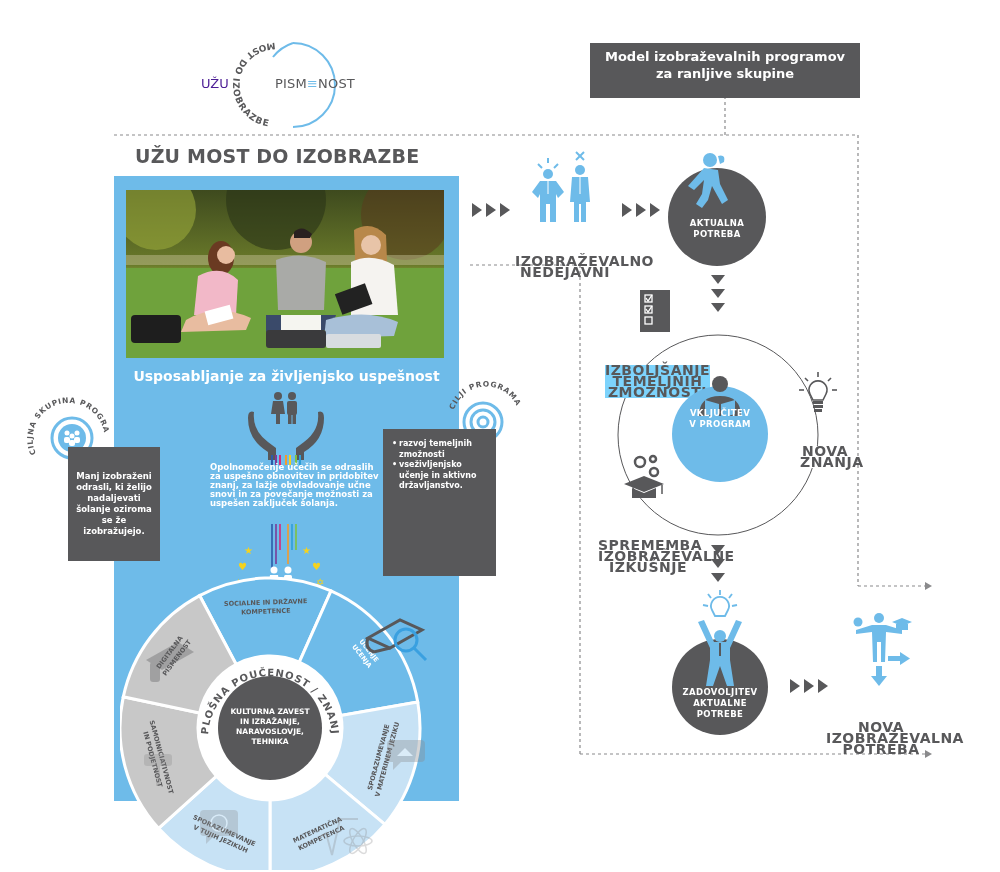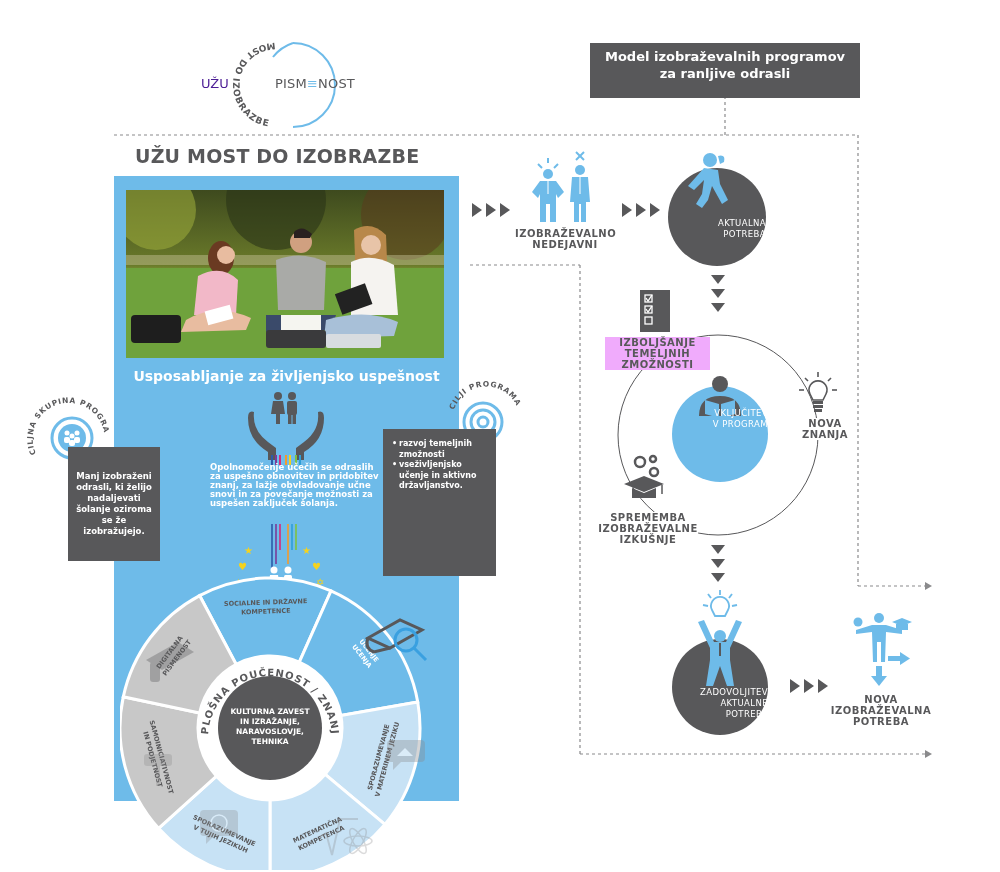--- a/index.html
+++ b/index.html
@@ -29,24 +29,24 @@
   
   #target-box { left: 68px; top: 447px; width: 92px; height: 114px; background: #58585a; color: #fff;
     font-size: 8.5px; font-weight: 700; line-height: 11px; text-align: center; padding: 24px 6px 0; }
   #goals-box { left: 383px; top: 429px; width: 113px; height: 147px; background: #58585a; color: #fff;
     font-size: 8px; font-weight: 700; line-height: 10.6px; padding: 10px 6px 16px 10px; }
   #goals-box ul { list-style: none; }
   #goals-box li { position: relative; padding-left: 6px; }
   #goals-box li::before { content: "•"; position: absolute; left: -1px; }
 
   
-  .flow-label { font-size: 10px; font-weight: 700; color: #58585a; text-align: center; line-height: 11px; letter-spacing: 0.5px; }
+  .flow-label { font-size: 14px; font-weight: 700; color: #58585a; text-align: center; line-height: 11px; letter-spacing: 0.5px; margin-top: 28px; }
   .circle-dark { border-radius: 50%; background: #58585a; }
   .circle-blue { border-radius: 50%; background: #6ebbe9; }
-  .circle-label { color: #fff; font-size: 8.5px; font-weight: 400; text-align: right; line-height: 11px; letter-spacing: 0.4px; }
+  .circle-label { color: #fff; font-size: 8.5px; font-weight: 700; text-align: center; line-height: 11px; letter-spacing: 0.4px; }
 
   svg text { font-family: "DejaVu Sans", sans-serif; }
 </style>
 </head>
 <body>
 
 <svg class="abs" style="left:0;top:0" width="1000" height="872">
   <g stroke="#8a8a8c" stroke-width="1.2" stroke-dasharray="3,3" fill="none">
     <line x1="114" y1="135" x2="858" y2="135"></line>
     <line x1="725" y1="90" x2="725" y2="135"></line>
@@ -70,21 +70,21 @@
     <text font-size="9" font-weight="700" fill="#58585a" letter-spacing="1">
       <textPath href="#logoArc">MOST DO IZOBRAZBE</textPath>
     </text>
   </svg>
   <span class="uzu">UŽU</span>
   <span class="pis"><span>PISM</span><span style="color:#6ebbe9">≡</span><span>NOST</span></span>
 </div>
 
 <div id="model-box" class="abs">
   <div>Model izobraževalnih programov</div>
-  <div>za ranljive odrasli</div>
+  <div>za ranljive skupine</div>
 </div>
 
 <div id="main-title" class="abs">UŽU MOST DO IZOBRAZBE</div>
 
 <div id="blue-panel" class="abs"></div>
 
 <div id="photo" class="abs">
   <svg width="318" height="168">
     <defs>
       <linearGradient id="sky" x1="0" y1="0" x2="0" y2="1">
@@ -352,21 +352,21 @@
 <svg class="abs" style="left:640px;top:290px" width="30" height="42">
   <rect x="0" y="0" width="30" height="42" fill="#58585a"></rect>
   <g fill="none" stroke="#fff" stroke-width="1.3">
     <rect x="5" y="5" width="7" height="7"></rect>
       <rect x="5" y="16" width="7" height="7"></rect>
       <rect x="5" y="27" width="7" height="7"></rect>
     <polyline points="6,8 8,11 12,5"></polyline>
       <polyline points="6,19 8,22 12,16"></polyline>
   </g>
 </svg>
-<div class="abs flow-label" style="left:605px;top:337px;width:105px;background:#f0abfc">
+<div class="abs flow-label" style="left:605px;top:337px;width:105px;background:#7dd3fc">
   <div>IZBOLJŠANJE</div>
   <div>TEMELJNIH</div>
   <div>ZMOŽNOSTI</div>
 </div>
 <svg class="abs" style="left:795px;top:370px" width="46" height="46">
   <g stroke="#58585a" stroke-width="1.6" fill="none">
     <line x1="23" y1="2" x2="23" y2="7"></line>
       <line x1="10" y1="8" x2="13" y2="11"></line>
       <line x1="36" y1="8" x2="33" y2="11"></line>
     <line x1="4" y1="20" x2="9" y2="20"></line>

